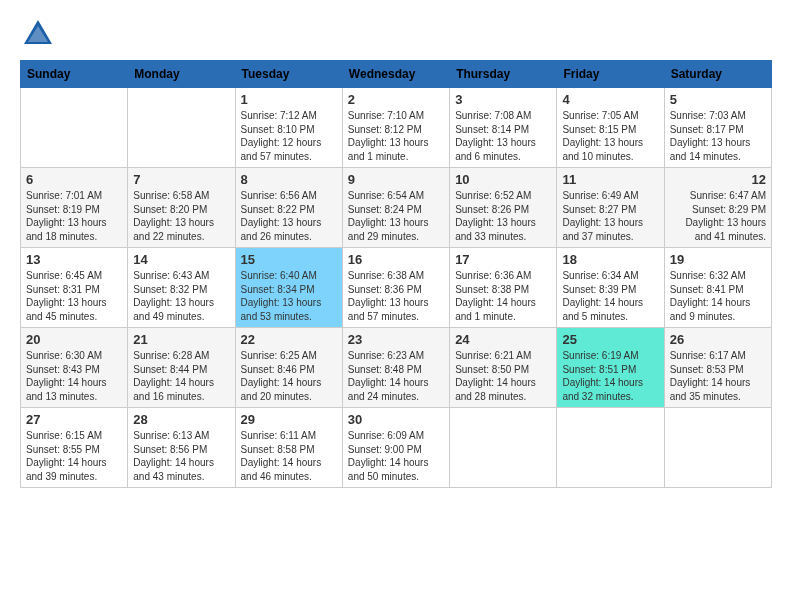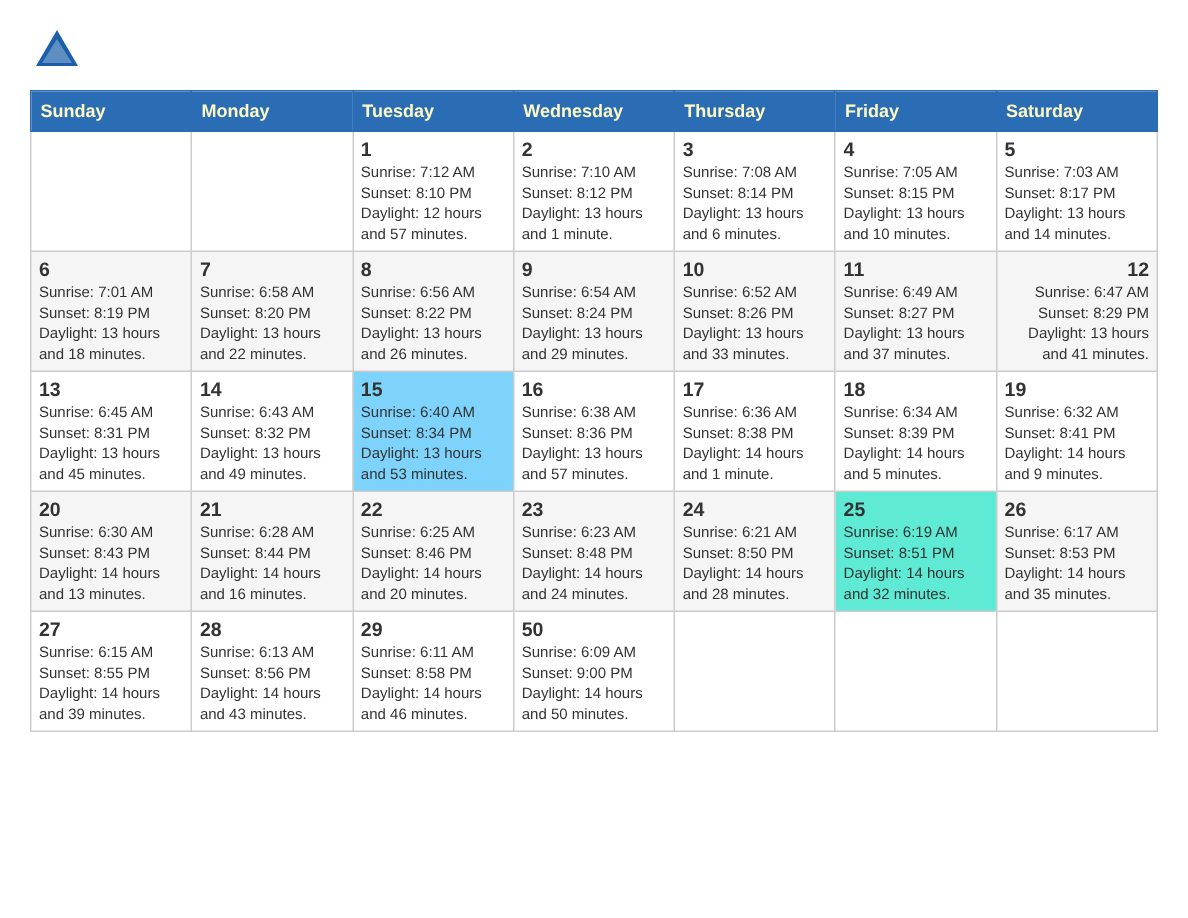--- a/index.html
+++ b/index.html
@@ -28,21 +28,21 @@
       font-size: 16px;
       color: #555;
     }
     table {
       width: 100%;
       border-collapse: collapse;
       font-size: 11px;
     }
     .day-header {
       background-color: #2a6db5;
-      color: #fef9c3;
+      color: #000000;
       text-align: left;
       padding: 6px 6px;
       font-size: 12px;
       font-weight: bold;
       border: 1px solid #2a6db5;
     }
     td {
       border: 1px solid #ccc;
       vertical-align: top;
       padding: 4px 5px;
@@ -232,21 +232,21 @@
         </td>
         <td style="background: rgb(255, 255, 255);">
           <span class="date-num">28</span>
           <div class="cell-text">Sunrise: 6:13 AM<br>Sunset: 8:56 PM<br>Daylight: 14 hours and 43 minutes.</div>
         </td>
         <td style="background: rgb(255, 255, 255);">
           <span class="date-num">29</span>
           <div class="cell-text">Sunrise: 6:11 AM<br>Sunset: 8:58 PM<br>Daylight: 14 hours and 46 minutes.</div>
         </td>
         <td style="background: rgb(255, 255, 255);">
-          <span class="date-num">50</span>
+          <span class="date-num">30</span>
           <div class="cell-text">Sunrise: 6:09 AM<br>Sunset: 9:00 PM<br>Daylight: 14 hours and 50 minutes.</div>
         </td>
         <td class="empty-cell" style="background: rgb(255, 255, 255);"></td>
         <td class="empty-cell" style="background: rgb(255, 255, 255);"></td>
         <td class="empty-cell" style="background: rgb(255, 255, 255);"></td>
       </tr>
     </tbody>
 </table>
 
 </body></html>

